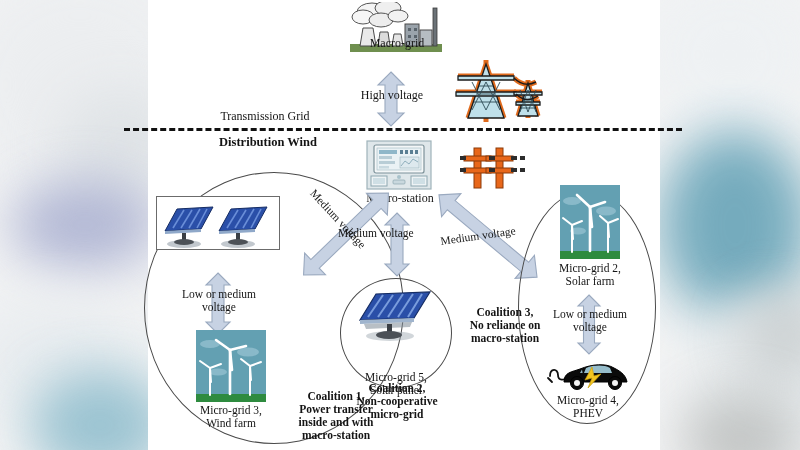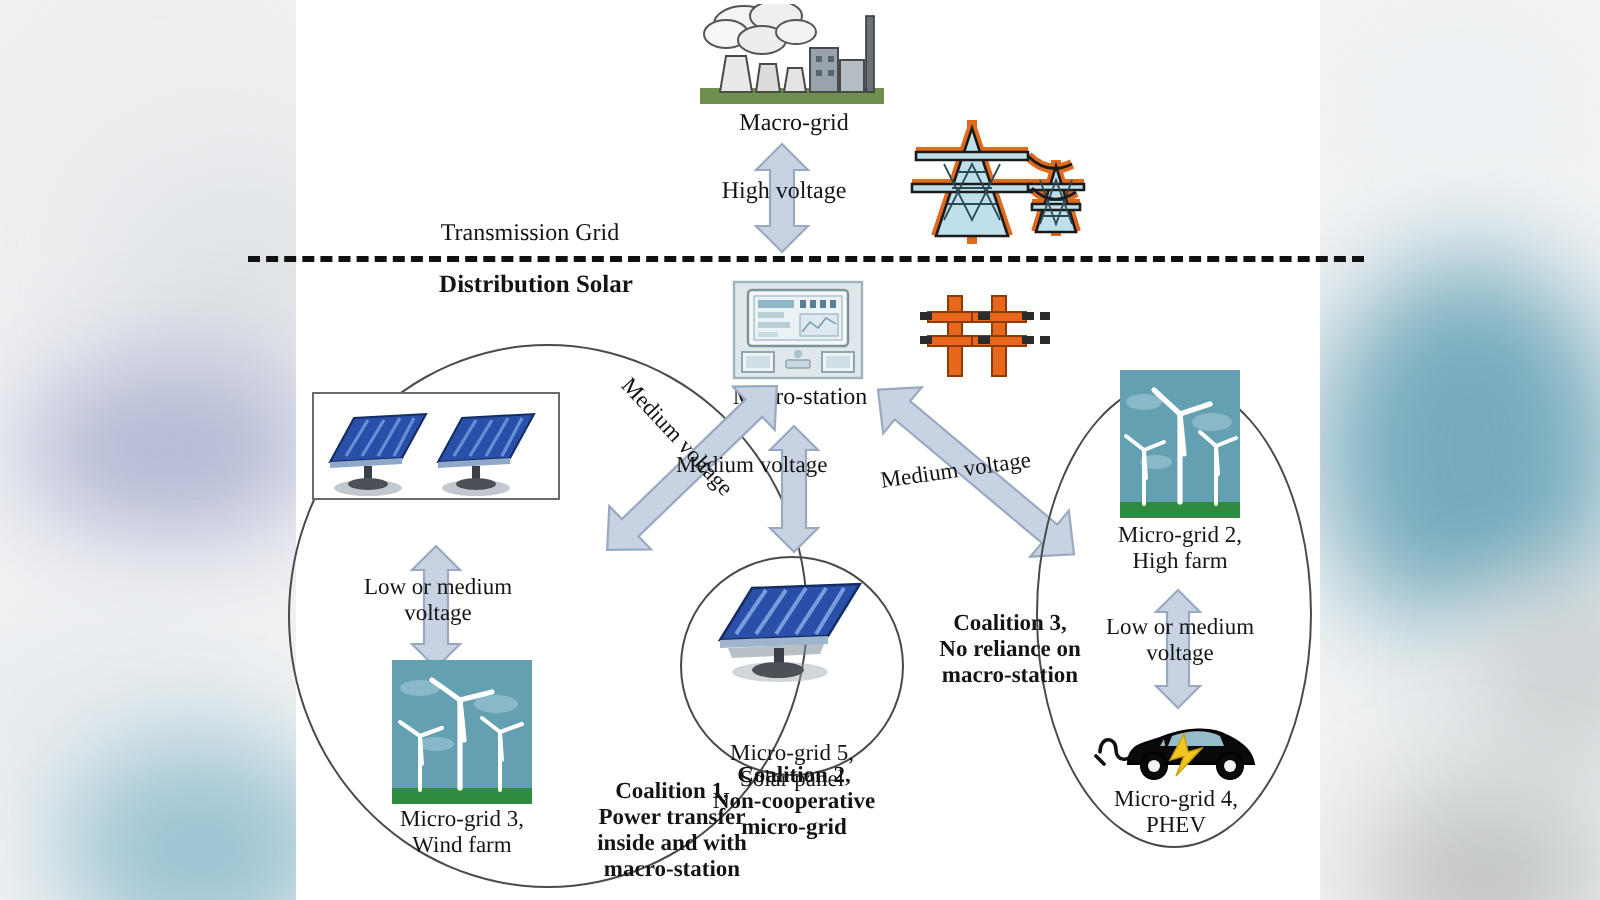--- a/index.html
+++ b/index.html
@@ -90,21 +90,21 @@
       <path d="M44 44 L46 32 L53 32 L55 44 Z" fill="#e4e4e4" stroke="#4a4a4a" stroke-width="1"></path>
       <rect x="57" y="22" width="14" height="22" fill="#9aa3ab" stroke="#4a4a4a" stroke-width="1"></rect>
       <rect x="72" y="28" width="12" height="16" fill="#b6bdc2" stroke="#4a4a4a" stroke-width="1"></rect>
       <rect x="85" y="6" width="4" height="38" fill="#6b7277" stroke="#3a3a3a" stroke-width="0.8"></rect>
       <rect x="60" y="26" width="3" height="3" fill="#5a646c"></rect>
       <rect x="66" y="26" width="3" height="3" fill="#5a646c"></rect>
       <rect x="60" y="33" width="3" height="3" fill="#5a646c"></rect>
       <rect x="66" y="33" width="3" height="3" fill="#5a646c"></rect>
     </svg>
   </div>
-  <div class="lbl" style="left:196px;top:55px;width:106px;font-size:12px;">Macro-grid</div>
+  <div class="lbl" style="left:196px;top:37px;width:106px;font-size:12px;">Macro-grid</div>
 
   <div class="vArrow" style="left:228px;top:71px;">
     <svg width="30" height="56" viewBox="0 0 30 56">
       <path class="arrowFill" d="M15 1 L28 14 L21 14 L21 42 L28 42 L15 55 L2 42 L9 42 L9 14 L2 14 Z"></path>
     </svg>
   </div>
   <div class="arrowText" style="left:196px;top:89px;width:96px;font-size:12px;text-align:center;">High voltage</div>
 
   <div class="lbl" style="left:42px;top:110px;width:150px;font-size:12px;">Transmission Grid</div>
   <div id="dashline"></div>
@@ -131,21 +131,21 @@
         <path d="M24 58 L38 30 L52 58 M24 30 L38 58 L52 30"></path>
         <path d="M73 56 L87 56 M75 48 L85 48"></path>
         <path d="M72 60 L80 38 L88 60 M72 38 L80 60 L88 38"></path>
       </g>
       <g stroke="#1b1b1b" stroke-width="1.4" fill="none">
         <path d="M66 26 Q76 36 88 30 M68 42 Q78 52 90 44"></path>
       </g>
     </svg>
   </div>
 
-  <div class="lbl bold" style="left:30px;top:135px;width:180px;font-size:12.5px;">Distribution Solar</div>
+  <div class="lbl bold" style="left:30px;top:135px;width:180px;font-size:12.5px;">Distribution Wind</div>
 
   <div class="solarFrame" style="left:218px;top:140px;width:66px;height:50px;">
     <svg width="66" height="50" viewBox="0 0 66 50">
       <rect x="1" y="1" width="64" height="48" fill="#dfe7ea" stroke="#9fb3ba" stroke-width="1.2"></rect>
       <rect x="8" y="5" width="50" height="28" rx="2" fill="#f4f7f8" stroke="#7d9299" stroke-width="1.2"></rect>
       <rect x="11" y="8" width="44" height="22" fill="#eaf2f5" stroke="#aac1c8" stroke-width="0.7"></rect>
       <rect x="13" y="10" width="18" height="4" fill="#8fb7c9"></rect>
       <rect x="13" y="16" width="13" height="3" fill="#b8cdd6"></rect>
       <rect x="13" y="21" width="16" height="3" fill="#b8cdd6"></rect>
       <rect x="13" y="26" width="10" height="2.5" fill="#c8d9e0"></rect>
@@ -344,21 +344,21 @@
       </g>
       <g stroke="#ffffff" stroke-width="2" fill="none" stroke-linecap="round">
         <path d="M48 67 L48 38"></path>
           <path d="M48 38 L40 31"></path>
           <path d="M48 38 L58 34"></path>
           <path d="M48 38 L49 52"></path>
       </g>
     </svg>
   </div>
   <div class="lbl" style="left:390px;top:262px;width:104px;font-size:11.5px;">Micro-grid 2,
-High farm</div>
+Solar farm</div>
 
   <div class="vArrow" style="left:428px;top:294px;">
     <svg width="26" height="62" viewBox="0 0 26 62">
       <path class="arrowFill" d="M13 1 L24 12 L18.5 12 L18.5 49 L24 49 L13 60 L2 49 L7.5 49 L7.5 12 L2 12 Z"></path>
     </svg>
   </div>
   <div class="arrowText" style="left:386px;top:308px;width:112px;font-size:11.5px;">Low or medium
 voltage</div>
 
   <div class="solarFrame" style="left:398px;top:356px;width:86px;height:36px;">

